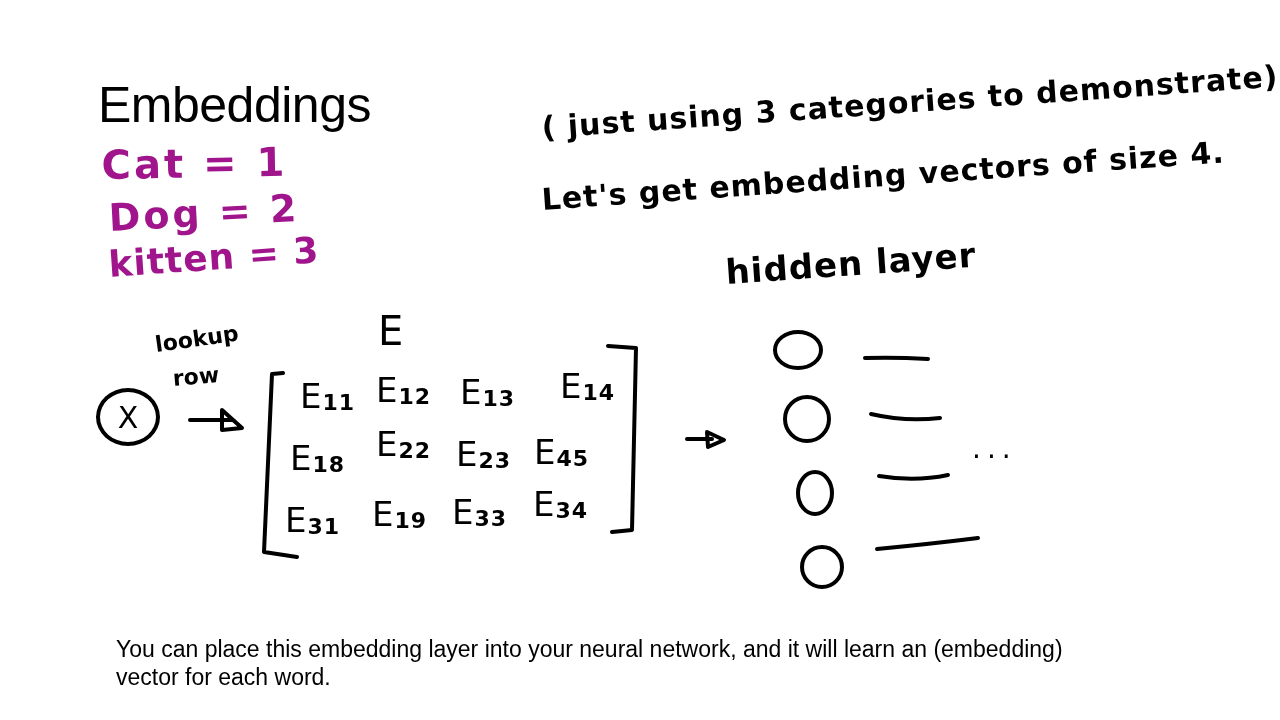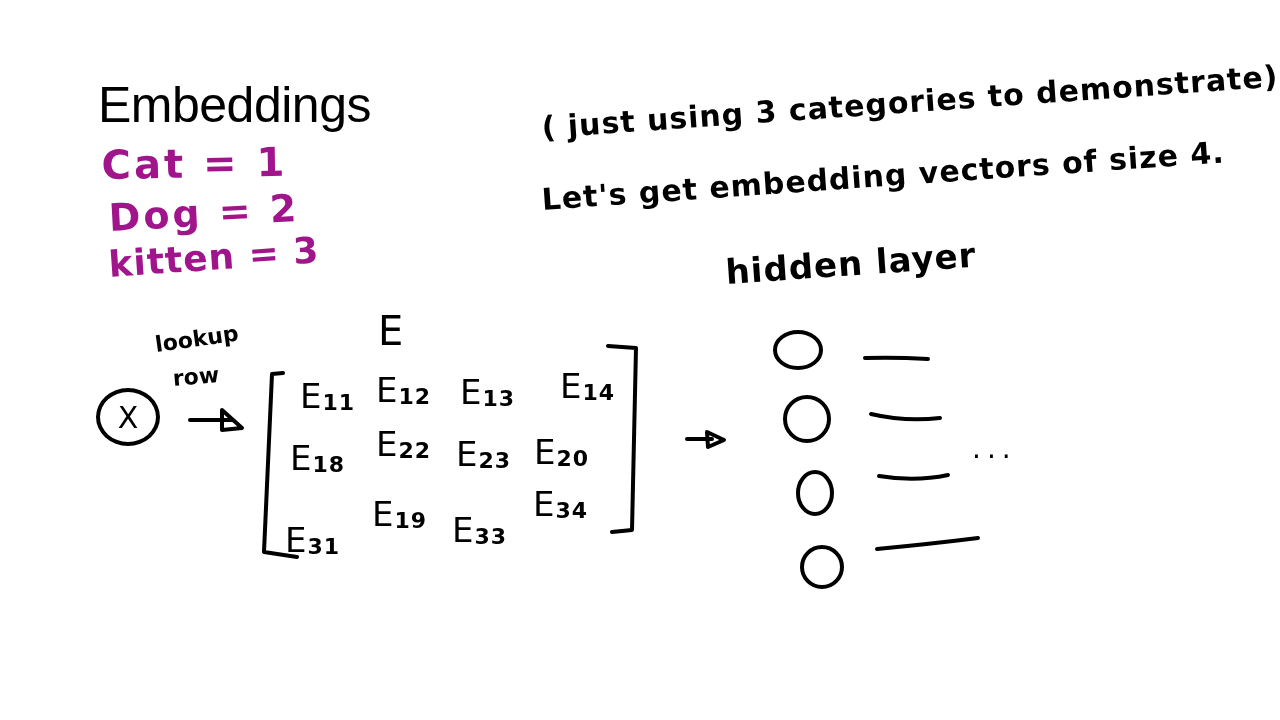--- a/index.html
+++ b/index.html
@@ -122,25 +122,25 @@
   </div>
 
   <div class="cell" style="left:300px; top:376px;"><span>E</span><sub>11</sub></div>
   <div class="cell" style="left:376px; top:370px;"><span>E</span><sub>12</sub></div>
   <div class="cell" style="left:460px; top:372px;"><span>E</span><sub>13</sub></div>
   <div class="cell" style="left:560px; top:366px;"><span>E</span><sub>14</sub></div>
 
   <div class="cell" style="left:290px; top:438px;"><span>E</span><sub>18</sub></div>
   <div class="cell" style="left:376px; top:412px;margin-top:12px;"><span>E</span><sub>22</sub></div>
   <div class="cell" style="left:456px; top:434px;"><span>E</span><sub>23</sub></div>
-  <div class="cell" style="left:534px; top:432px;"><span>E</span><sub>20</sub></div>
+  <div class="cell" style="left:534px; top:432px;"><span>E</span><sub>45</sub></div>
 
-  <div class="cell" style="left:285px; top:500px;margin-top:20px;"><span>E</span><sub>31</sub></div>
+  <div class="cell" style="left:285px; top:500px;"><span>E</span><sub>31</sub></div>
   <div class="cell" style="left:372px; top:494px;"><span>E</span><sub>19</sub></div>
-  <div class="cell" style="left:452px; top:510px;"><span>E</span><sub>33</sub></div>
+  <div class="cell" style="left:452px; top:492px;"><span>E</span><sub>33</sub></div>
   <div class="cell" style="left:533px; top:484px;"><span>E</span><sub>34</sub></div>
 
   <svg class="drawing" width="1280" height="720" viewBox="0 0 1280 720">
     <g fill="none" stroke="#000" stroke-width="4" stroke-linecap="round" stroke-linejoin="round">
 
       <path d="M190 420 L232 420"></path>
       <path d="M222 410 L242 428 L222 430 Z"></path>
 
       <path d="M283 373 L272 374 L264 552 L297 557"></path>
 
@@ -156,13 +156,14 @@
 
       <path d="M865 358 Q895 357 928 359"></path>
       <path d="M871 414 Q905 422 940 418"></path>
       <path d="M879 476 Q915 482 948 475"></path>
       <path d="M877 549 Q930 544 978 538"></path>
     </g>
   </svg>
 
   <div class="ellipsis">...</div>
 
+  <p class="footer">You can place this embedding layer into your neural network, and it will learn an (embedding) vector for each word.</p>
 </div>
 
 </body></html>

